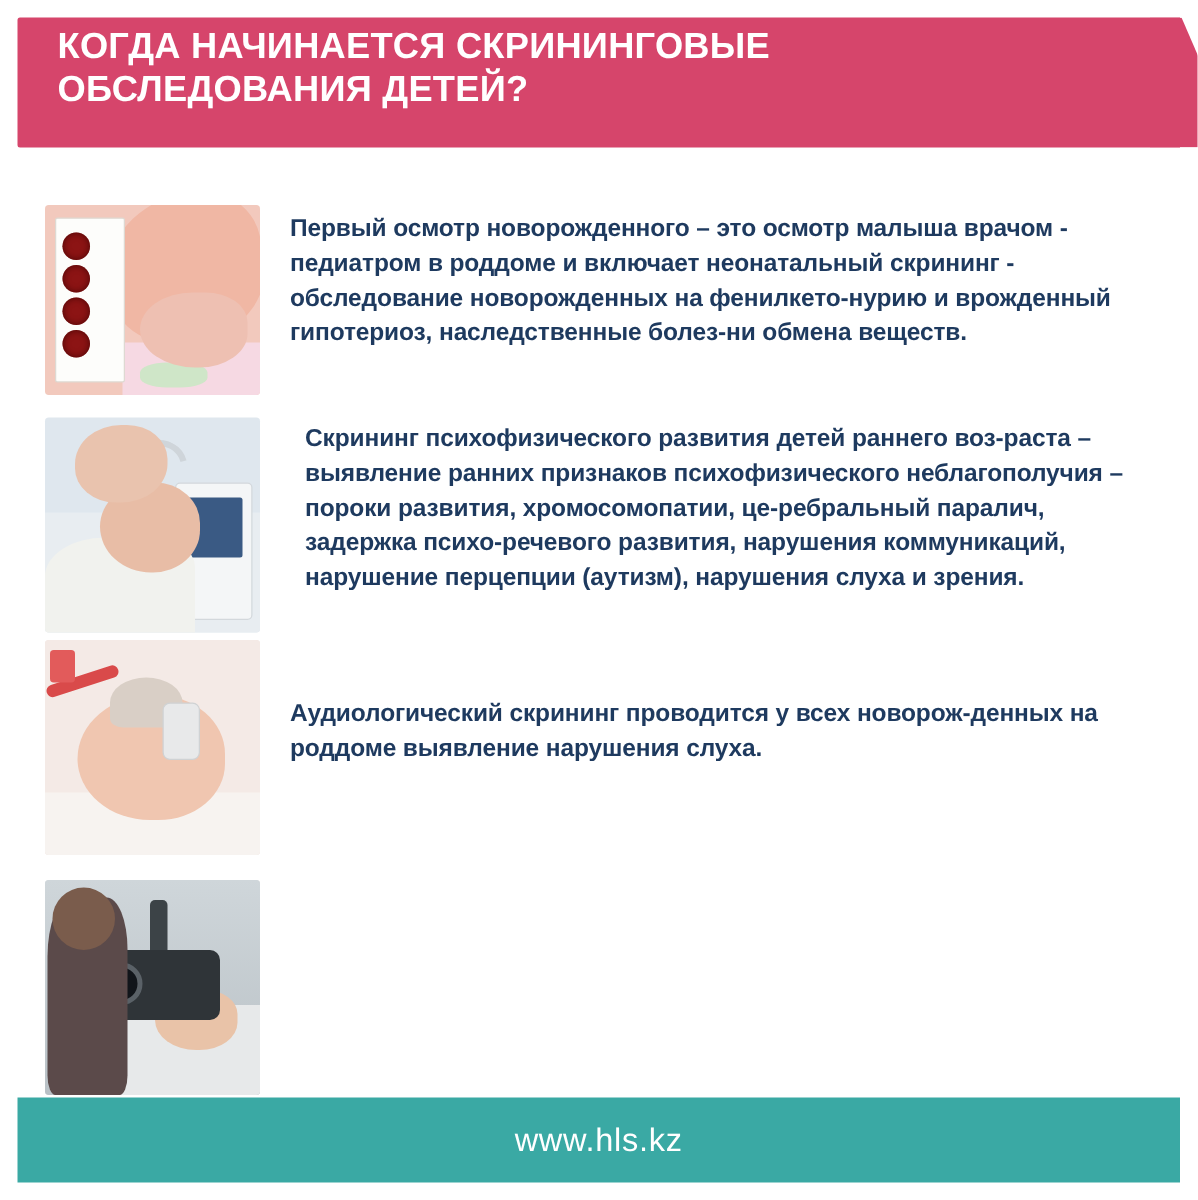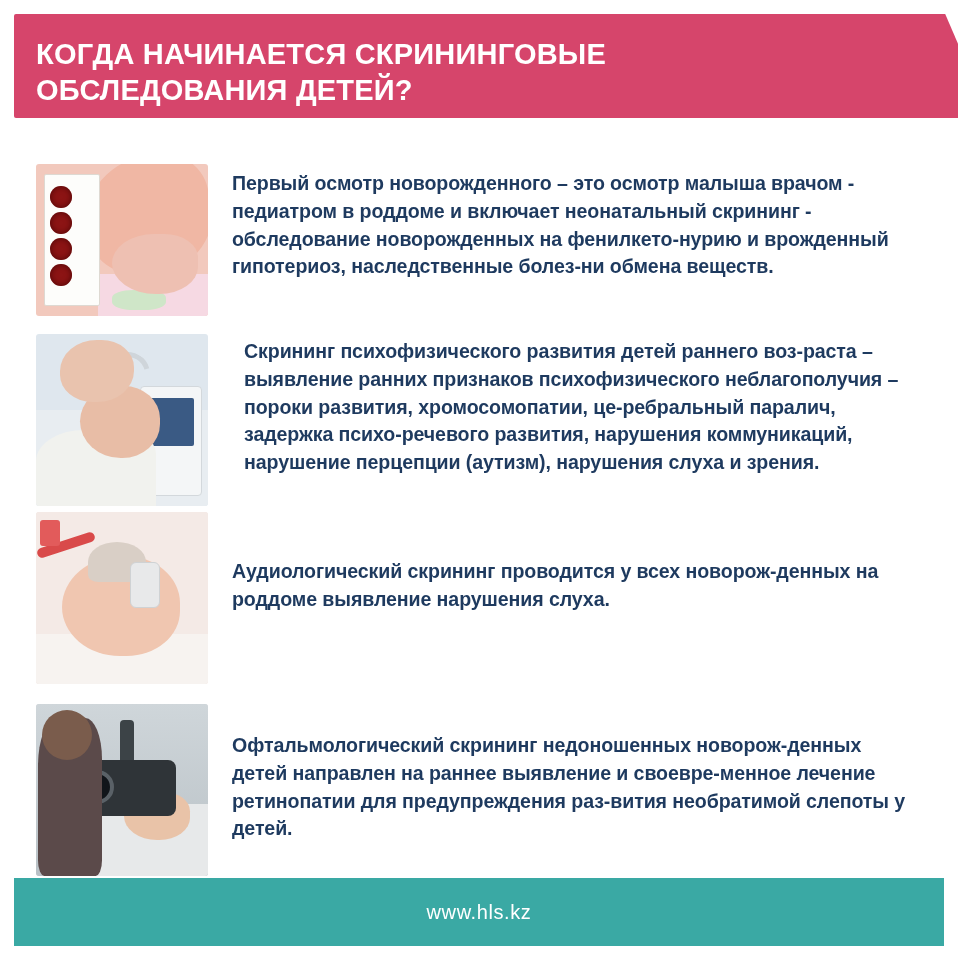--- a/index.html
+++ b/index.html
@@ -25,22 +25,22 @@
     position: relative;
     height: 104px;
     display: flex;
     align-items: stretch;
     flex: 0 0 auto;
   }
   .header-band {
     background: #d6456b;
     flex: 1 1 auto;
     display: flex;
-    align-items: flex-end;
-    padding: 6px 0 10px 22px;
+    align-items: flex-start;
+    padding: 6px 0 10px 32px;
     border-radius: 2px 0 0 2px;
     position: relative;
     z-index: 1;
   }
   .header-band::after {
     content: "";
     position: absolute;
     right: -46px;
     top: 0;
     bottom: 0;
@@ -263,21 +263,21 @@
     flex: 0 0 auto;
     height: 68px;
     background: #3aa9a4;
     display: flex;
     align-items: center;
     justify-content: center;
     margin: 0 0 14px 0;
   }
   .footer-text {
     color: #ffffff;
-    font-size: 20px;
+    font-size: 26px;
     letter-spacing: 0.6px;
   }
 </style>
 </head>
 <body>
 
 <div class="poster">
 
   <div class="header">
     <div class="header-band">
@@ -331,21 +331,20 @@
       <div class="photo ph-b4">
         <div class="bg4"></div>
         <div class="bedding"></div>
         <div class="baby4"></div>
         <div class="scope-arm"></div>
         <div class="scope-body"></div>
         <div class="scope-lens"></div>
         <div class="doctor"></div>
         <div class="dhead"></div>
       </div>
-      <div class="text">Офтальмологический скрининг недоношенных новорож-денных детей направлен на раннее выявление и своевре-менное лечение ретинопатии  для предупреждения раз-вития необратимой слепоты у детей.</div>
     </div>
 
   </div>
 
   <div class="footer">
     <span class="footer-text">www.hls.kz</span>
   </div>
 
 </div>
 

